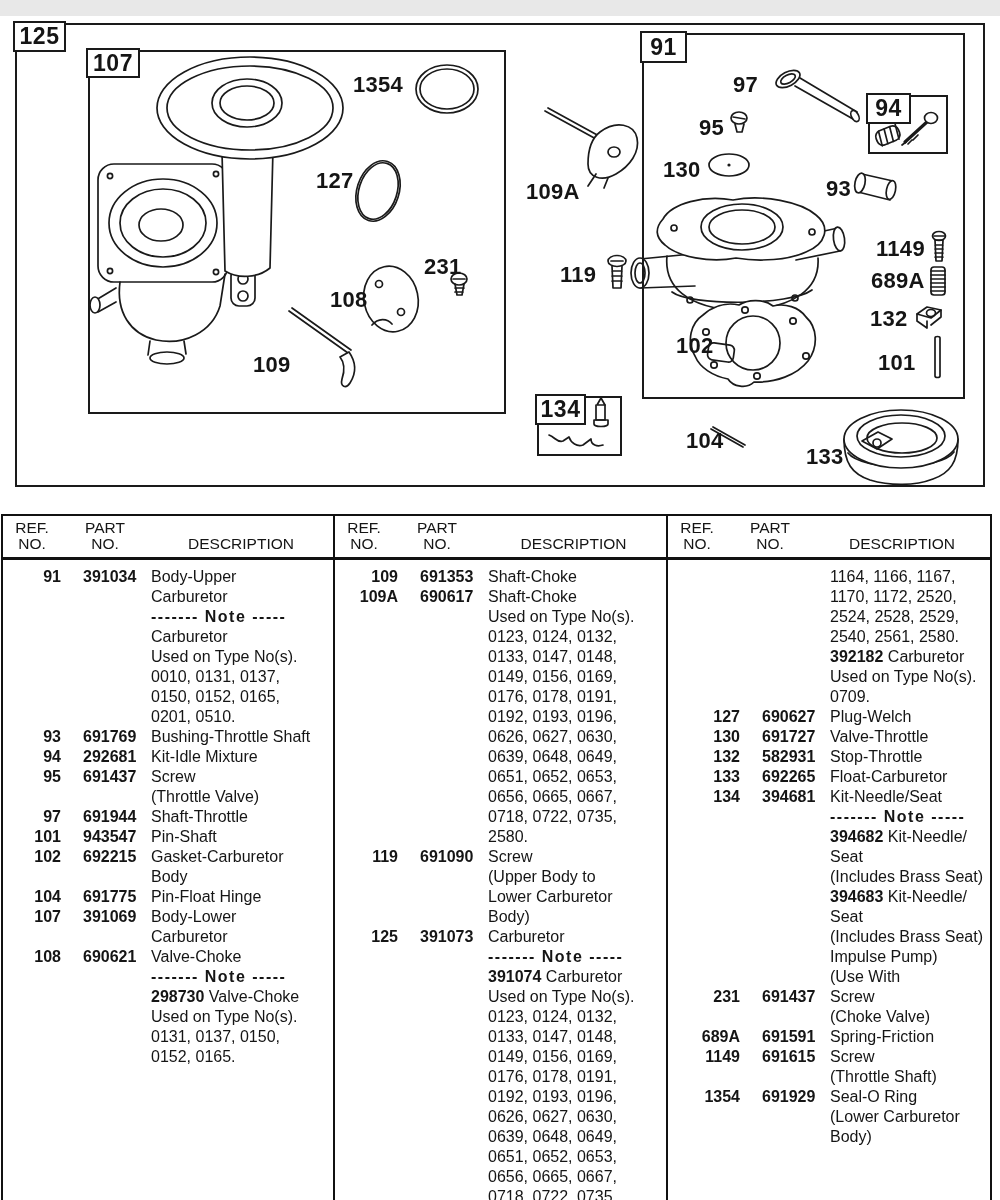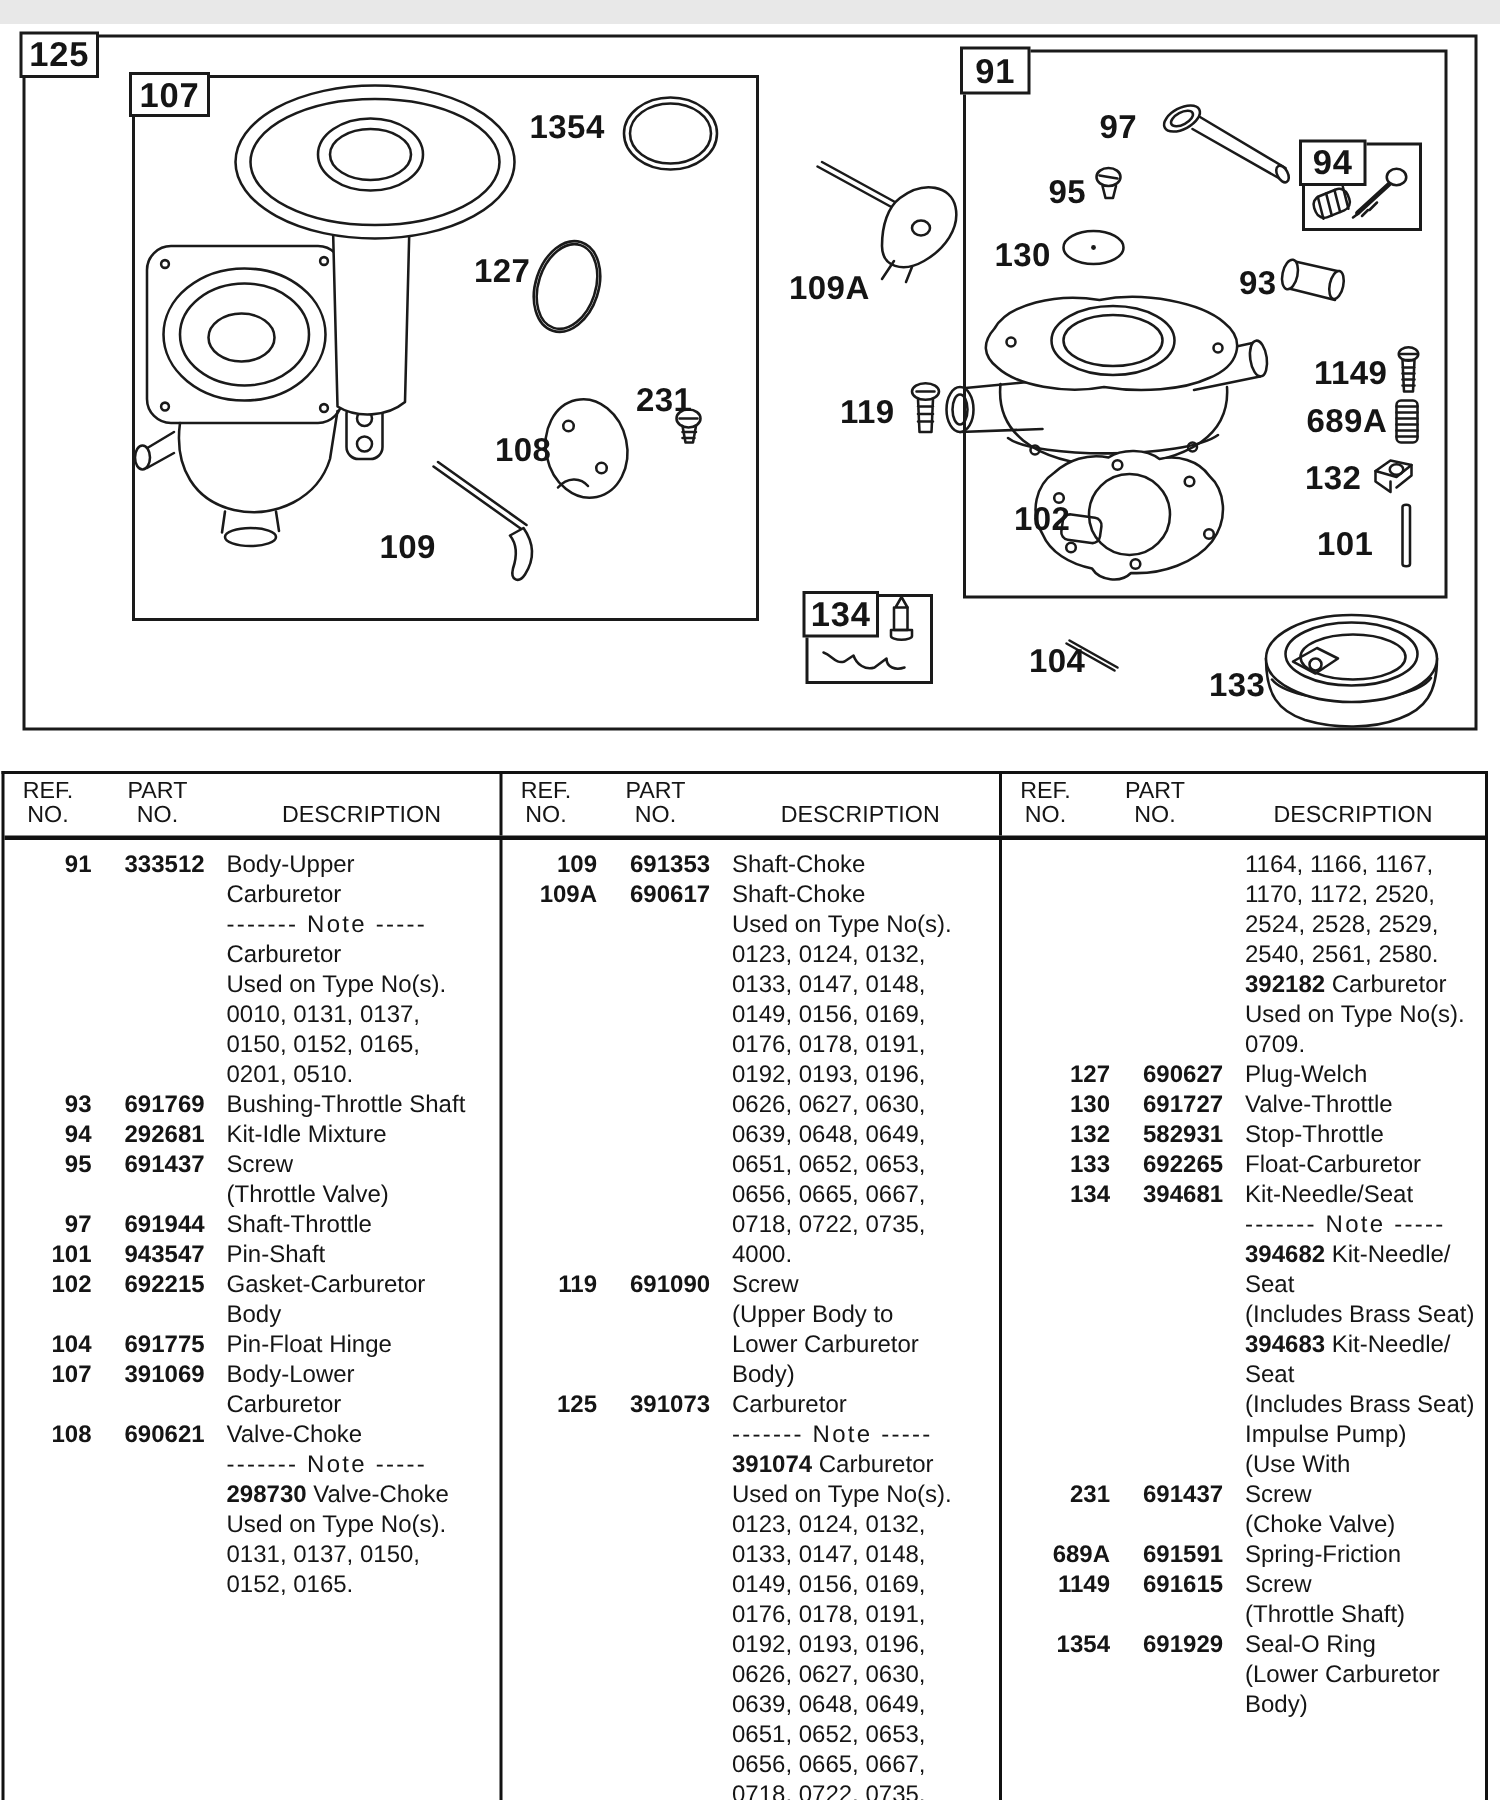--- a/index.html
+++ b/index.html
@@ -26,21 +26,21 @@
   .hcell{text-align:center;font-size:15.5px;line-height:16px}
   .tbody{flex:1;display:grid;grid-template-columns:330px 333px 324px;overflow:hidden}
   .col{padding-top:7px;overflow:hidden}
   .col + .col{border-left:2px solid #111}
   .col:nth-child(2) .line{padding-left:5px}
   .col:nth-child(3) .line{padding-left:14px}
   .line{display:grid;grid-template-columns:58px 88px 1fr;line-height:20px;font-size:16px;white-space:nowrap}
   .ref{text-align:right;font-weight:bold}
   .part{font-weight:bold;padding-left:22px}
   .desc{padding-left:2px}
-  .note{font-weight:normal;letter-spacing:1.5px}
+  .note{font-weight:bold;letter-spacing:1.5px}
   .b{font-weight:bold}
 </style>
 </head>
 <body>
 
 <div id="page">
 
   <div id="diagram">
     <svg id="art" viewBox="0 0 1000 480">
       <g fill="#fff" stroke="#1a1a1a" stroke-width="1.7" stroke-linecap="round" stroke-linejoin="round">
@@ -276,21 +276,21 @@
           <div>PART</div>
           <div>NO.</div>
         </div>
         <div class="hcell">DESCRIPTION</div>
       </div>
     </div>
     <div class="tbody">
       <div class="col" id="col0">
           <div class="line">
             <span class="ref">91</span>
-            <span class="part">333512</span>
+            <span class="part">391034</span>
             <span class="desc">Body-Upper</span>
           </div>
           <div class="line">
             <span class="ref"></span>
             <span class="part"></span>
             <span class="desc">Carburetor</span>
           </div>
           <div class="line">
             <span class="ref"></span>
             <span class="part"></span>
@@ -469,21 +469,21 @@
             <span class="desc">0656, 0665, 0667,</span>
           </div>
           <div class="line">
             <span class="ref"></span>
             <span class="part"></span>
             <span class="desc">0718, 0722, 0735,</span>
           </div>
           <div class="line">
             <span class="ref"></span>
             <span class="part"></span>
-            <span class="desc">4000.</span>
+            <span class="desc">2580.</span>
           </div>
           <div class="line">
             <span class="ref">119</span>
             <span class="part">691090</span>
             <span class="desc">Screw</span>
           </div>
           <div class="line">
             <span class="ref"></span>
             <span class="part"></span>
             <span class="desc">(Upper Body to</span>

